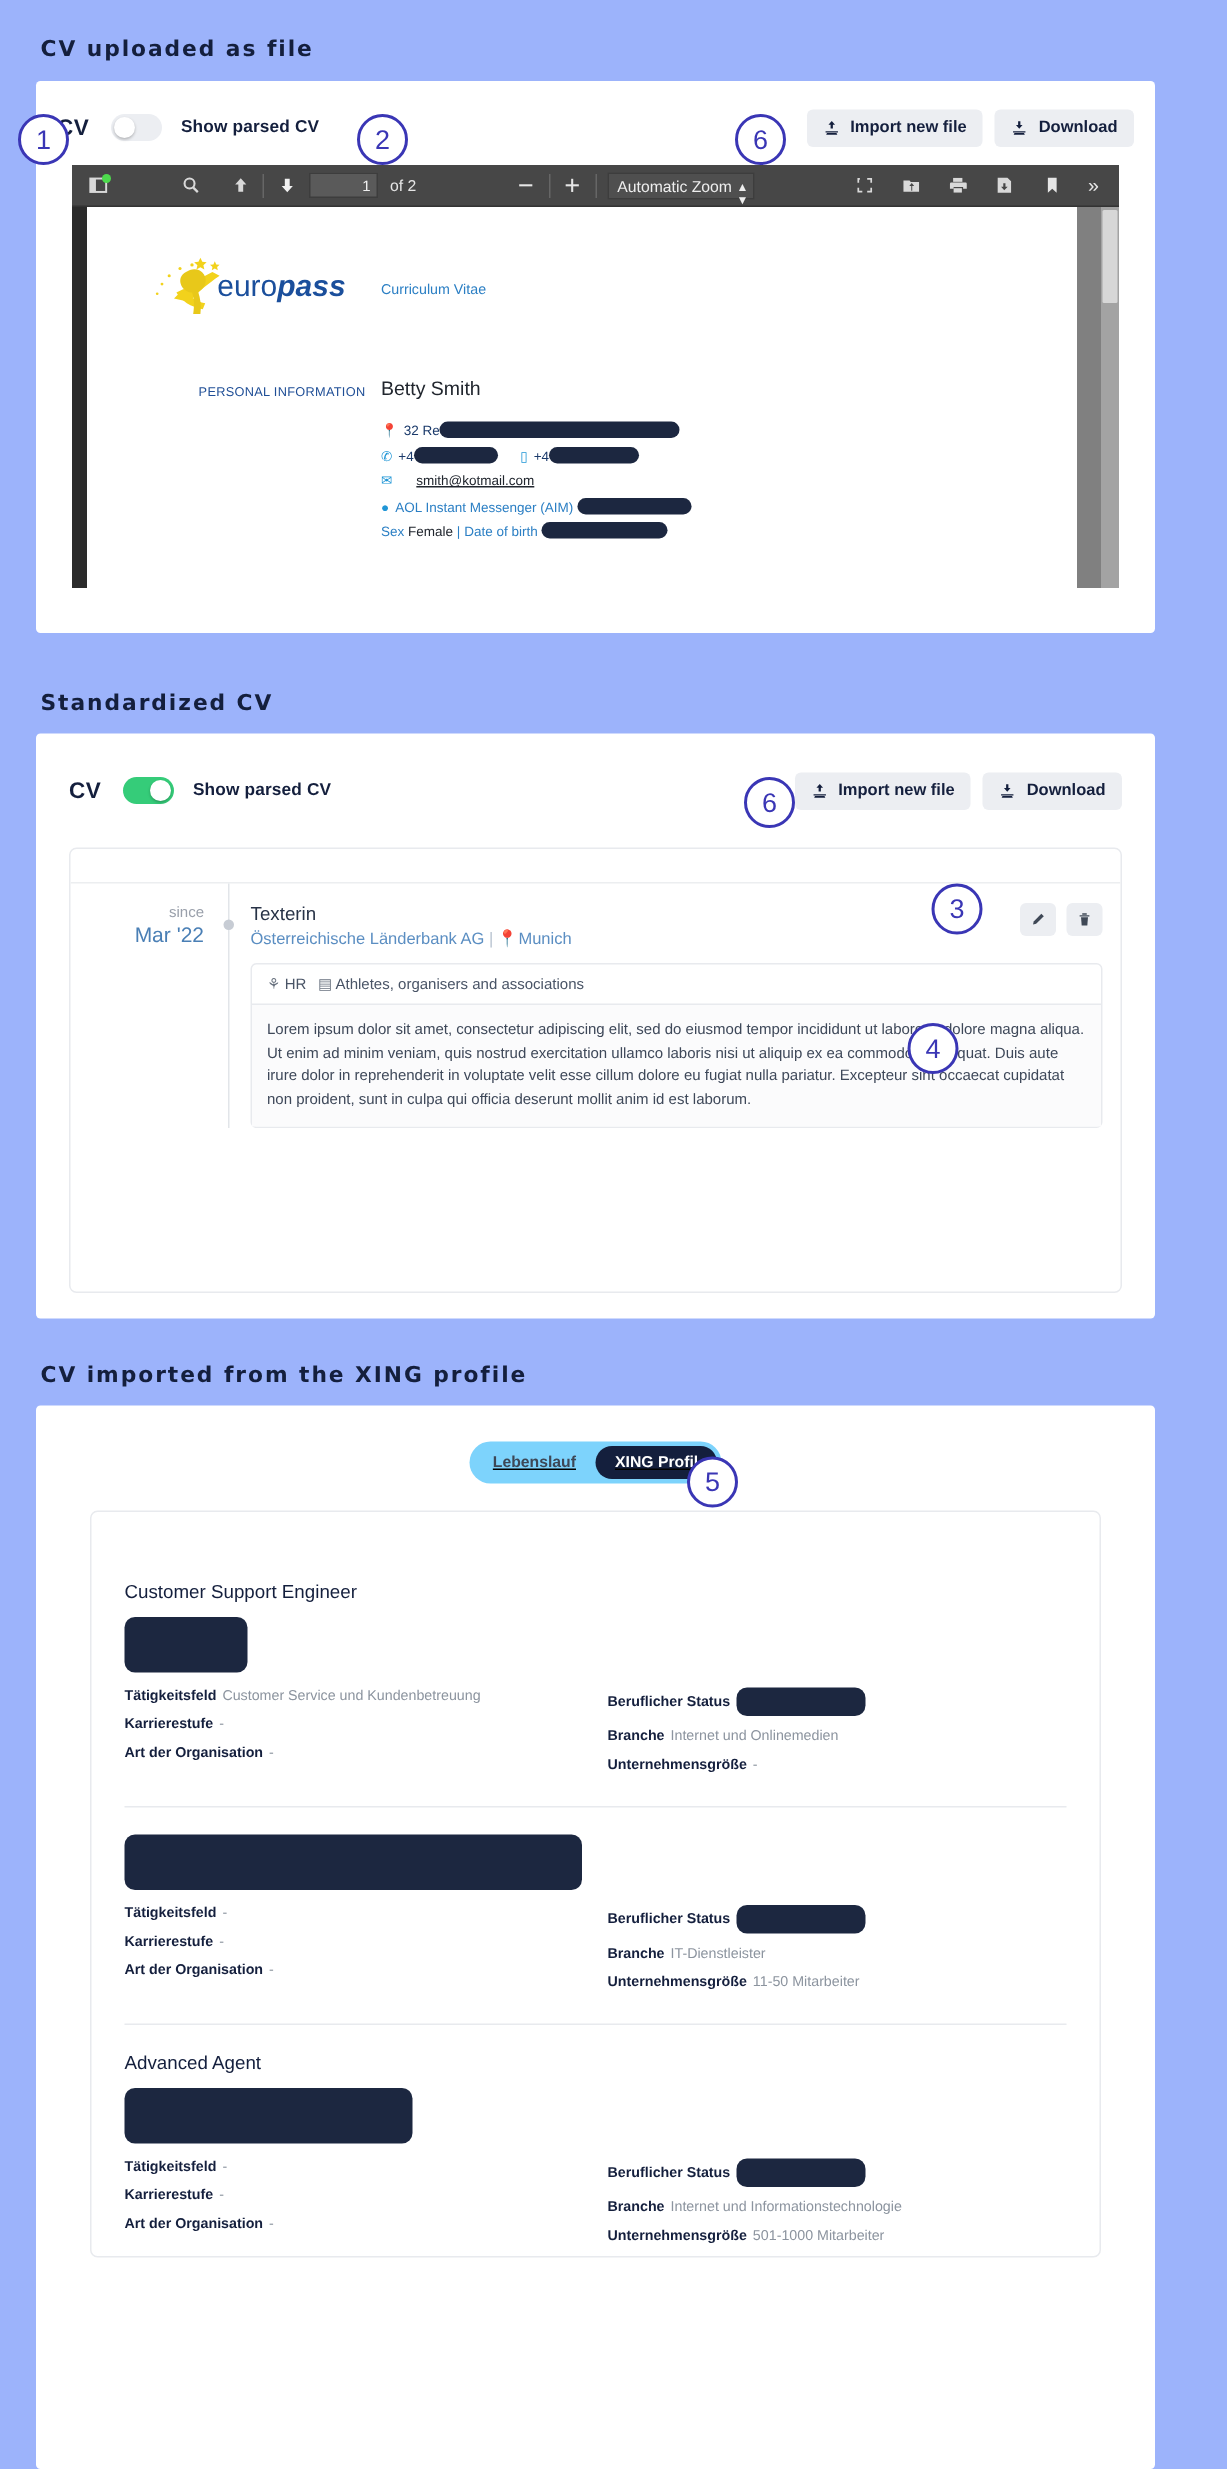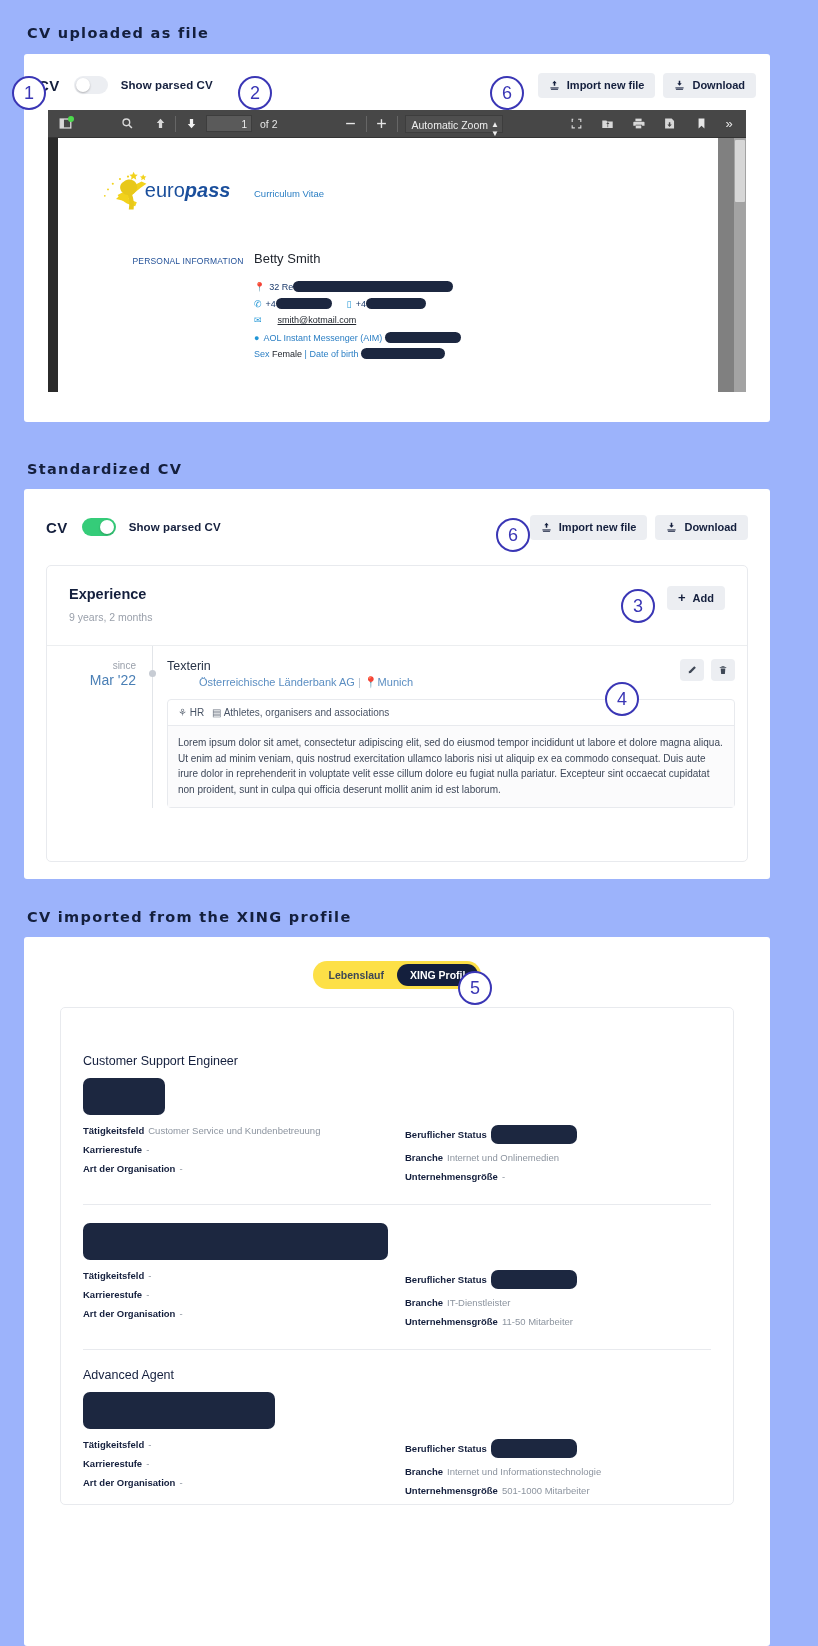--- a/index.html
+++ b/index.html
@@ -108,33 +108,33 @@
   .exp-title { font-size:14.5px; font-weight:700; color:#141f3d; }
   .exp-sub { font-size:10.5px; color:#9aa0ab; margin-top:9px;}
   .tl-row { display:flex; border-top:1px solid #eceef0; }
   .tl-left { width:105px; text-align:right; padding:14px 16px 0 0; }
   .tl-since { font-size:10px; color:#9aa0ab; }
   .tl-date { font-size:14px; color:#4a7fb5; font-weight:400; margin-top:1px;}
   .tl-line { position:relative; width:1px; background:#e2e5e9; }
   .tl-dot { position:absolute; left:-3px; top:24px; width:7px; height:7px; border-radius:50%; background:#c7ccd4; }
   .tl-right { flex:1; padding:13px 0 0 14px; position:relative; }
   .job-title { font-size:12.5px; color:#283347; }
-  .job-company { font-size:11px; color:#5b8ec2; margin-top:3px;margin-left:32px; }
+  .job-company { font-size:11px; color:#5b8ec2; margin-top:3px; }
   .iconbtn {
     width:24px; height:22px; border-radius:4px; background:#eceef2;
     display:inline-flex; align-items:center; justify-content:center;
     color:#4a5361; cursor:pointer;
   }
   .metabox { border:1px solid #e8eaee; border-radius:4px; margin-top:10px; margin-right:12px;}
   .metarow { padding:7px 10px; font-size:10px; color:#495466; border-bottom:1px solid #e8eaee; }
   .descrow { padding:9px 10px 10px; font-size:10px; color:#3e4859; line-height:15.5px; background:#fbfbfc;}
 
   
   .tabs { display:flex; justify-content:center; padding-top:24px; }
-  .tabgrp { display:flex; background:#fde047; border-radius:14px; padding:3px; }
+  .tabgrp { display:flex; background:#7dd3fc; border-radius:14px; padding:3px;text-decoration:underline; }
   .tab { font-size:10.5px; font-weight:700; padding:5px 13px; border-radius:12px; color:#3d4756; cursor:pointer;}
   .tab.active { background:#141f3d; color:#fff; }
   .xcard { border:1px solid #e8eaee; border-radius:5px; margin:18px 36px 0; padding:20px 22px 0;}
   .xh { font-size:14.5px; font-weight:700; color:#141f3d; letter-spacing:.2px;}
   .xjob { font-size:12.5px; font-weight:400; color:#141f3d; margin-bottom:10px;}
   .xblock { background:#1c2740; border-radius:7px; }
   .xgrid { display:flex; gap:16px; margin-top:10px; }
   .xcol { width:50%; }
   .xline { font-size:9.5px; margin-bottom:8px; color:#8c949f; display:flex; align-items:center; gap:4px;}
   .xline b { color:#141f3d; font-weight:700; }
@@ -355,31 +355,20 @@
               <path d="M8 8.4 L4.8 4.8 H6.9 V1.2 H9.1 V4.8 H11.2 Z" fill="#141f3d"></path>
               <path d="M2 10.8 h12 v1.4 H2 z" fill="#141f3d"></path>
               <path d="M3.4 12.6 h9.2 l.8 1.6 H2.6 z" fill="#141f3d"></path>
             </svg>
         </span>
         <span>Download</span>
       </button>
     </div>
 
     <div class="inner-card" style="margin:16px 22px 0;height:297px;overflow:hidden;">
-      <div style="padding:20px 22px 0;display:flex;align-items:flex-start;">
-        <div>
-          <div class="exp-title">Experience</div>
-          <div class="exp-sub">9 years, 2 months</div>
-        </div>
-        <span class="spacer"></span>
-        <button class="btn" style="height:24px;">
-          <span style="font-size:13px;font-weight:700;line-height:10px;">+</span>
-          <span>Add</span>
-        </button>
-      </div>
 
       <div class="tl-row" style="margin-top:22px;">
         <div class="tl-left">
           <div class="tl-since">since</div>
           <div class="tl-date">Mar '22</div>
         </div>
         <div class="tl-line">
           <div class="tl-dot"></div>
         </div>
         <div class="tl-right">

